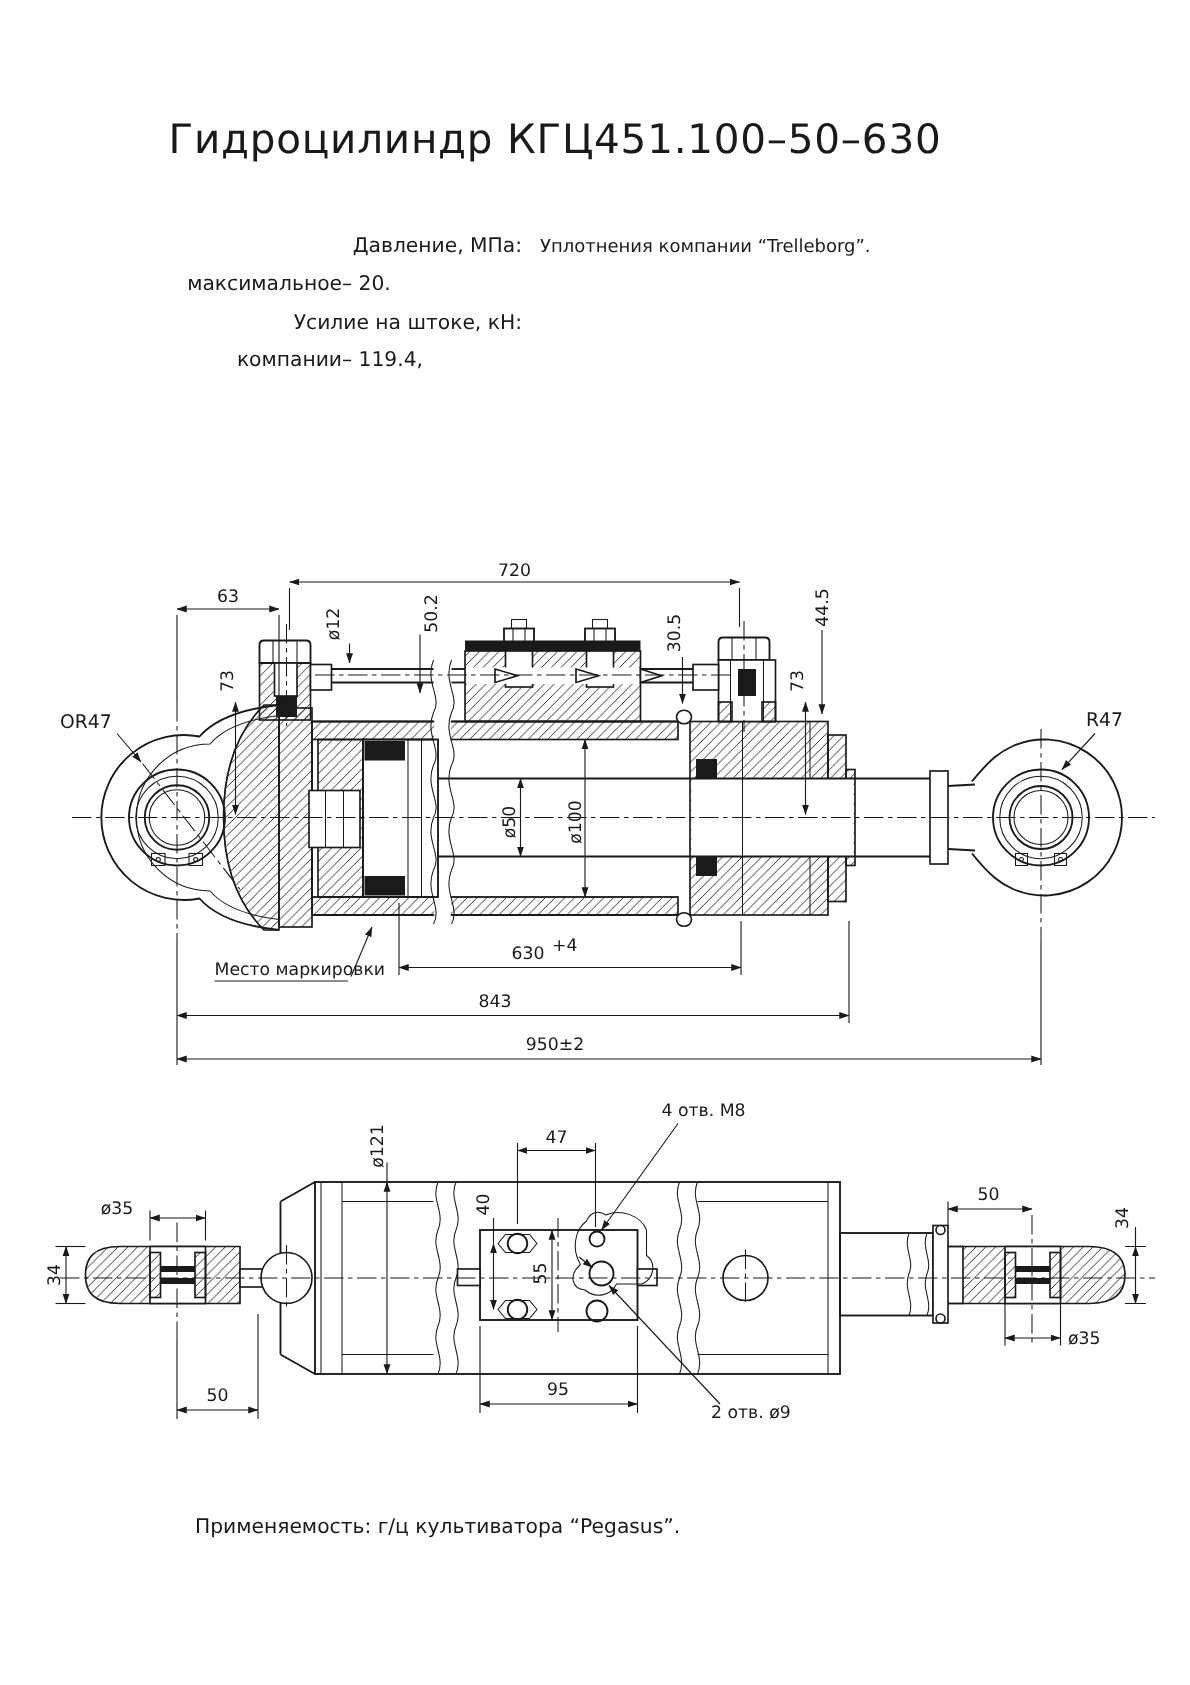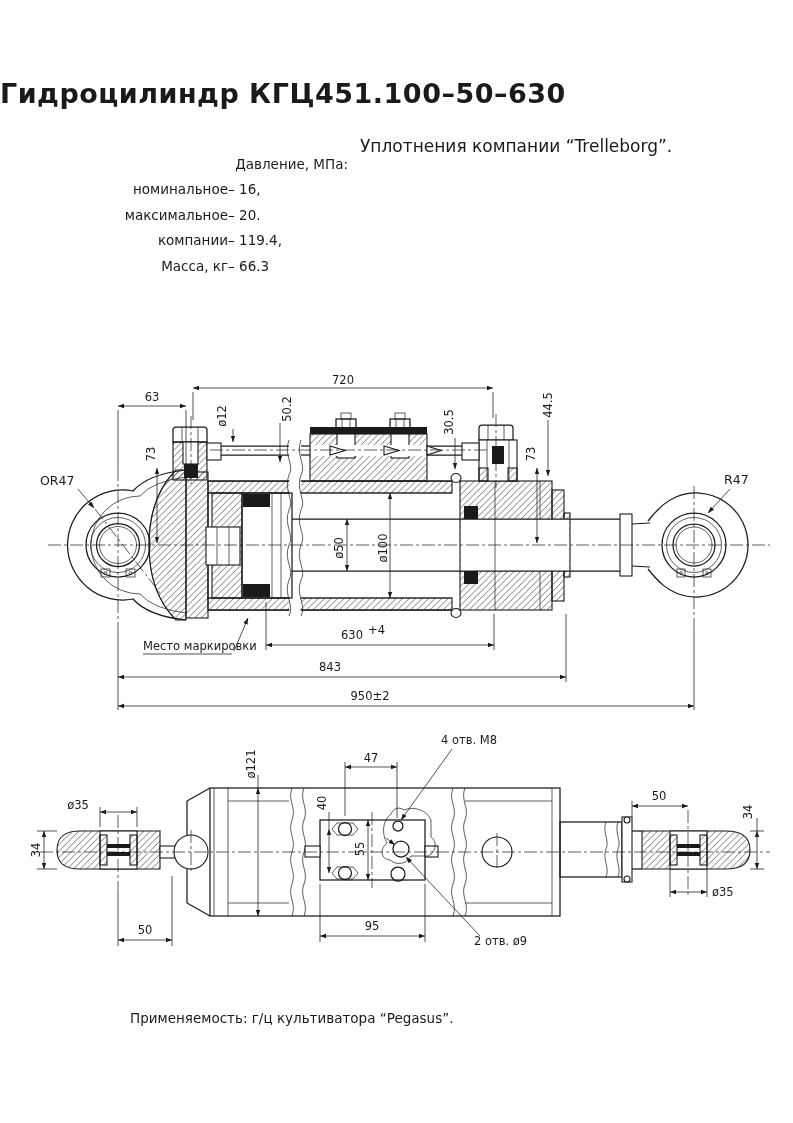--- a/index.html
+++ b/index.html
@@ -1,23 +1,23 @@
 <!DOCTYPE html>
 <html><head>
 <meta charset="utf-8">
 <style>
   html,body{margin:0;padding:0;background:#ffffff;}
   .page{position:relative;width:793px;height:1123px;background:#fff;overflow:hidden;
         font-family:"DejaVu Sans",sans-serif;color:#1a1a1a;}
-  .title{position:absolute;left:0;top:78px;width:740px;text-align:left;
-         font-size:27px;letter-spacing:0.5px;font-weight:700;}
+  .title{position:absolute;left:0;top:78px;width:740px;text-align:center;
+         font-size:27px;letter-spacing:0.5px;font-weight:400;}
   .specs{position:absolute;left:88px;top:152px;font-size:13.5px;line-height:25.4px;width:260px;text-align:right;}
   .specrow{display:flex;}
   .specrow .lab{width:140px;}
-  .notes{position:absolute;left:360px;top:133px;font-size:17px;line-height:26px;text-align:right;}
+  .notes{position:absolute;left:360px;top:151px;font-size:12px;line-height:26px;text-align:right;}
   .watermark{position:absolute;left:192px;top:510px;font-size:36px;letter-spacing:1px;
              color:rgba(125,172,205,0.50);font-weight:400;white-space:nowrap;pointer-events:none;}
   .application{position:absolute;left:130px;top:1010px;font-size:13.5px;text-align:right;}
   svg{position:absolute;left:0;top:0;}
   svg text{font-family:"DejaVu Sans",sans-serif;font-size:11.5px;fill:#1a1a1a;}
   text.lbl{font-size:12.5px;}
   .ol{stroke:#1a1a1a;stroke-width:1.25;fill:none;}
   .thin{stroke:#1a1a1a;stroke-width:0.7;fill:none;}
   .dim{stroke:#1a1a1a;stroke-width:0.75;fill:none;}
   .cl{stroke:#1a1a1a;stroke-width:0.7;fill:none;stroke-dasharray:13 3 3 3;}
@@ -29,34 +29,27 @@
 </head>
 <body>
 
 <div class="page">
 
   <div class="title">Гидроцилиндр КГЦ451.100–50–630</div>
 
   <div class="specs">
     <div>Давление, МПа:</div>
     <div class="specrow">
-      <span class="lab">номинальное</span>
-      <span>– 16,</span>
-    </div>
-    <div class="specrow">
       <span class="lab">максимальное</span>
       <span>– 20.</span>
     </div>
+    <div>Усилие на штоке, кН:</div>
     <div class="specrow">
       <span class="lab">компании</span>
       <span>– 119.4,</span>
-    </div>
-    <div class="specrow">
-      <span class="lab">Масса, кг</span>
-      <span>– 66.3</span>
     </div>
   </div>
 
   <div class="notes">
     <div>Уплотнения компании “Trelleborg”.</div>
   </div>
 
   <svg width="793" height="1123" viewBox="0 0 793 1123">
     <defs>
       <pattern id="hatch" patternUnits="userSpaceOnUse" width="6.5" height="6.5">

